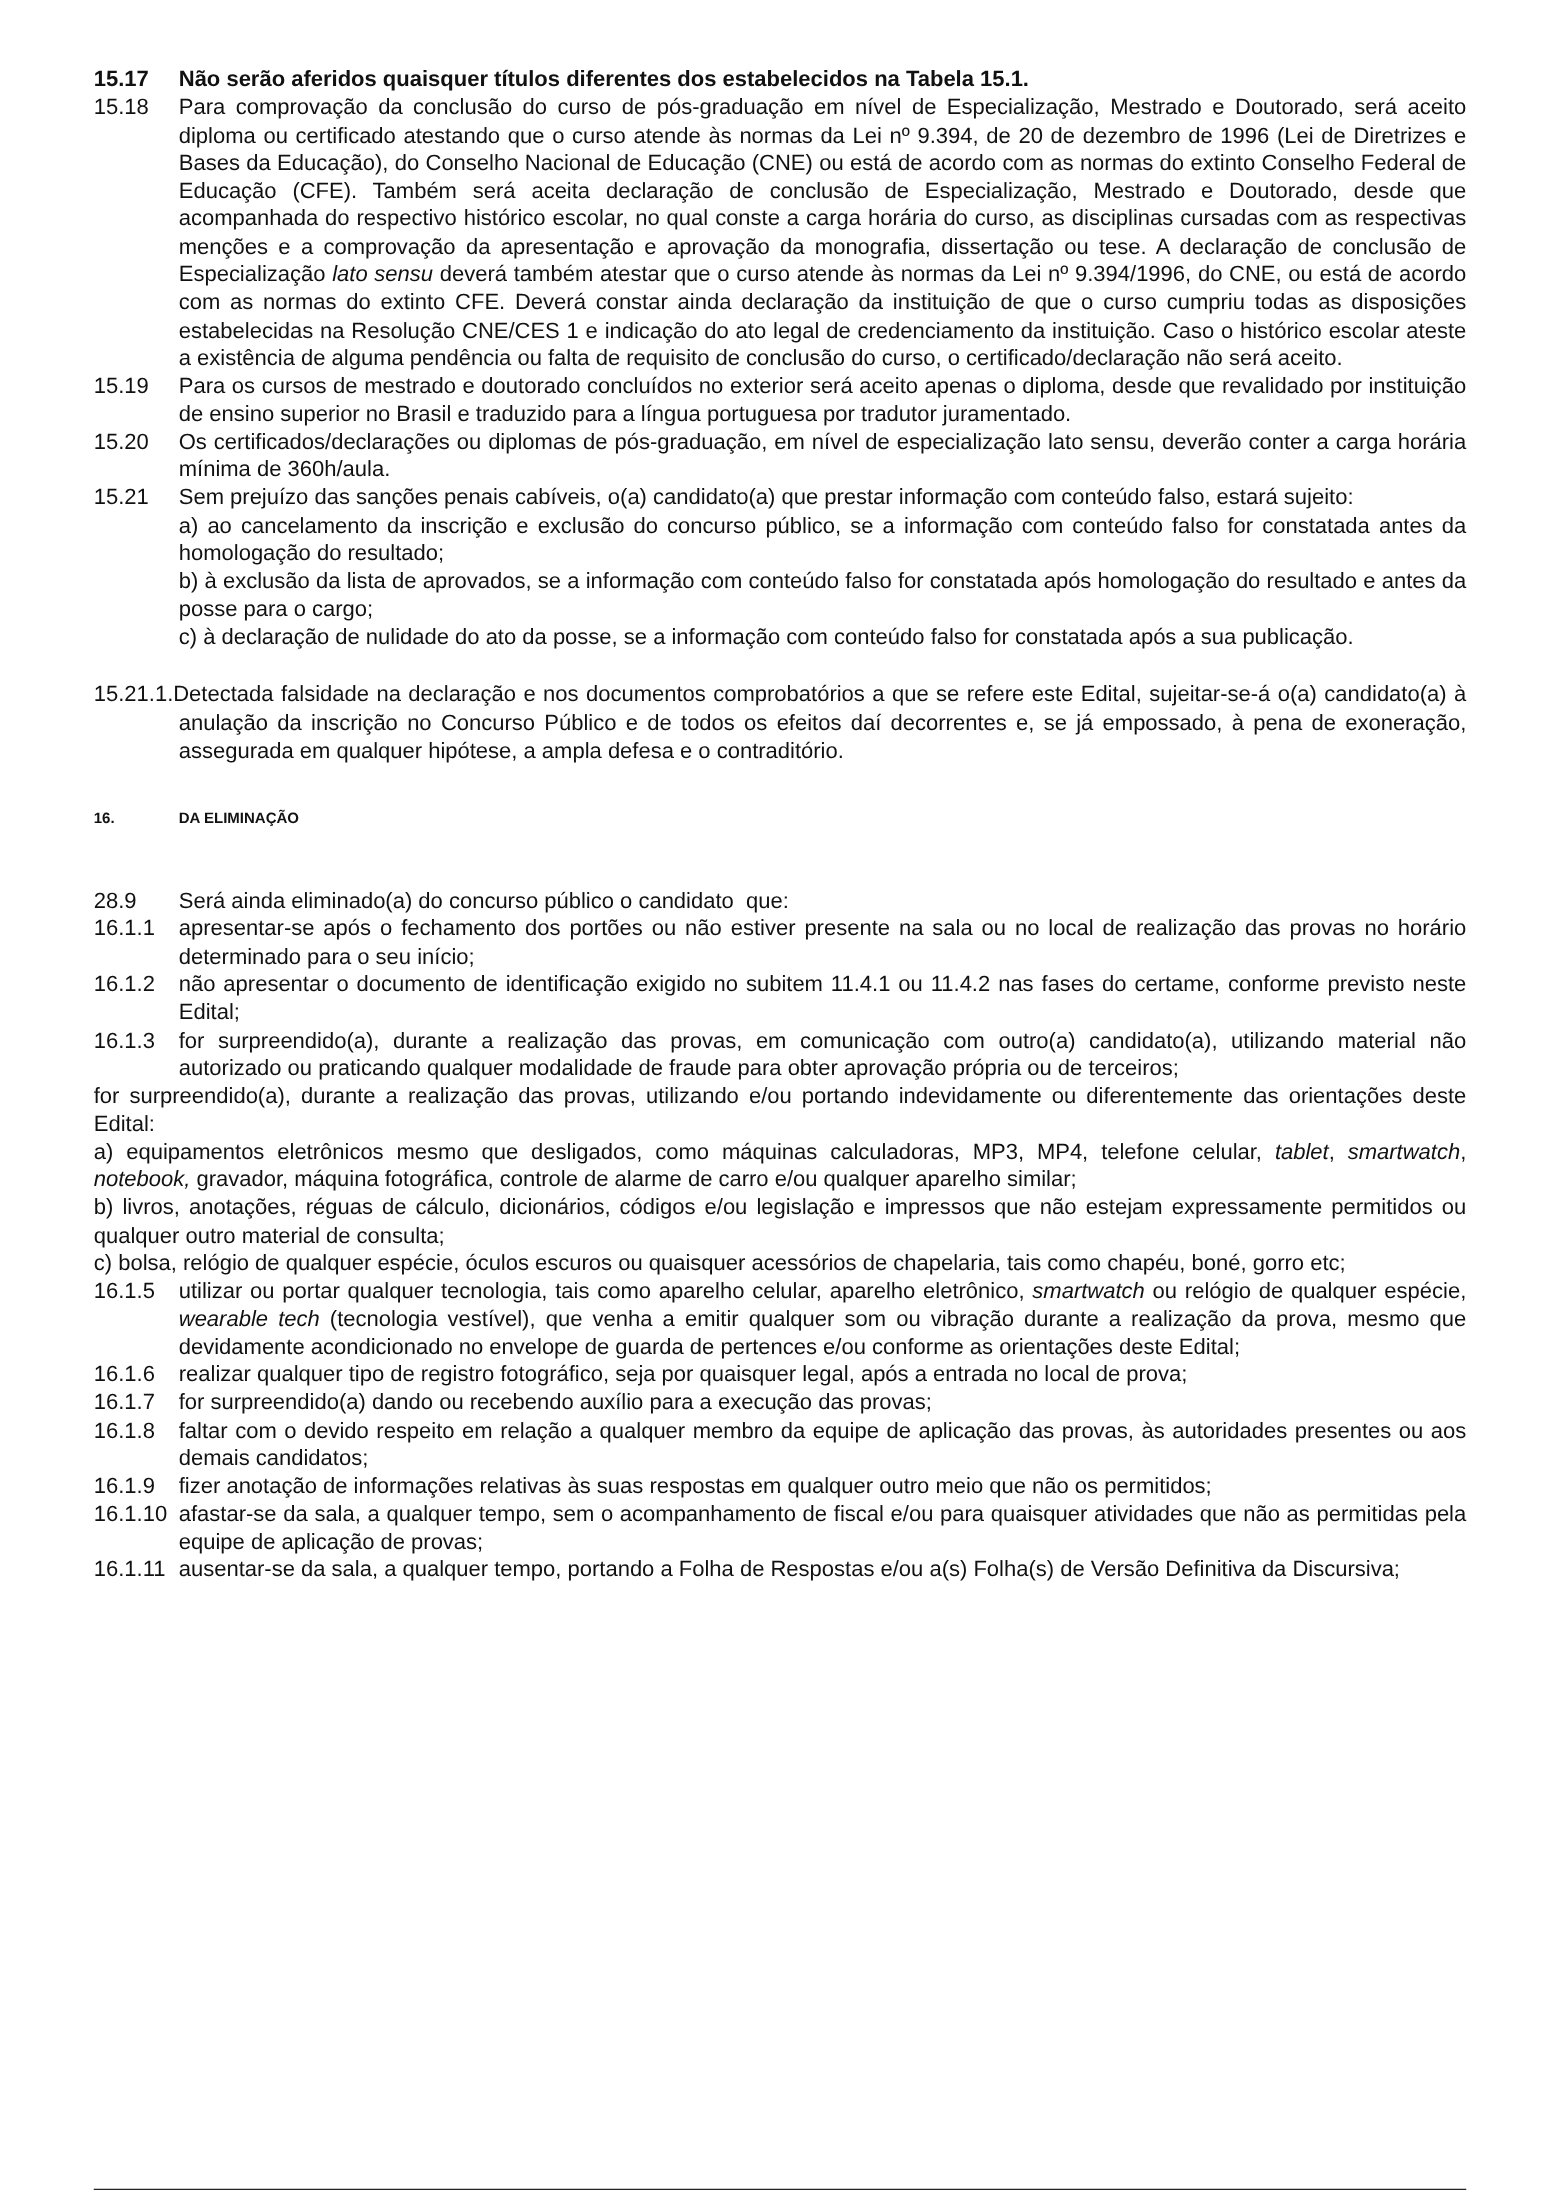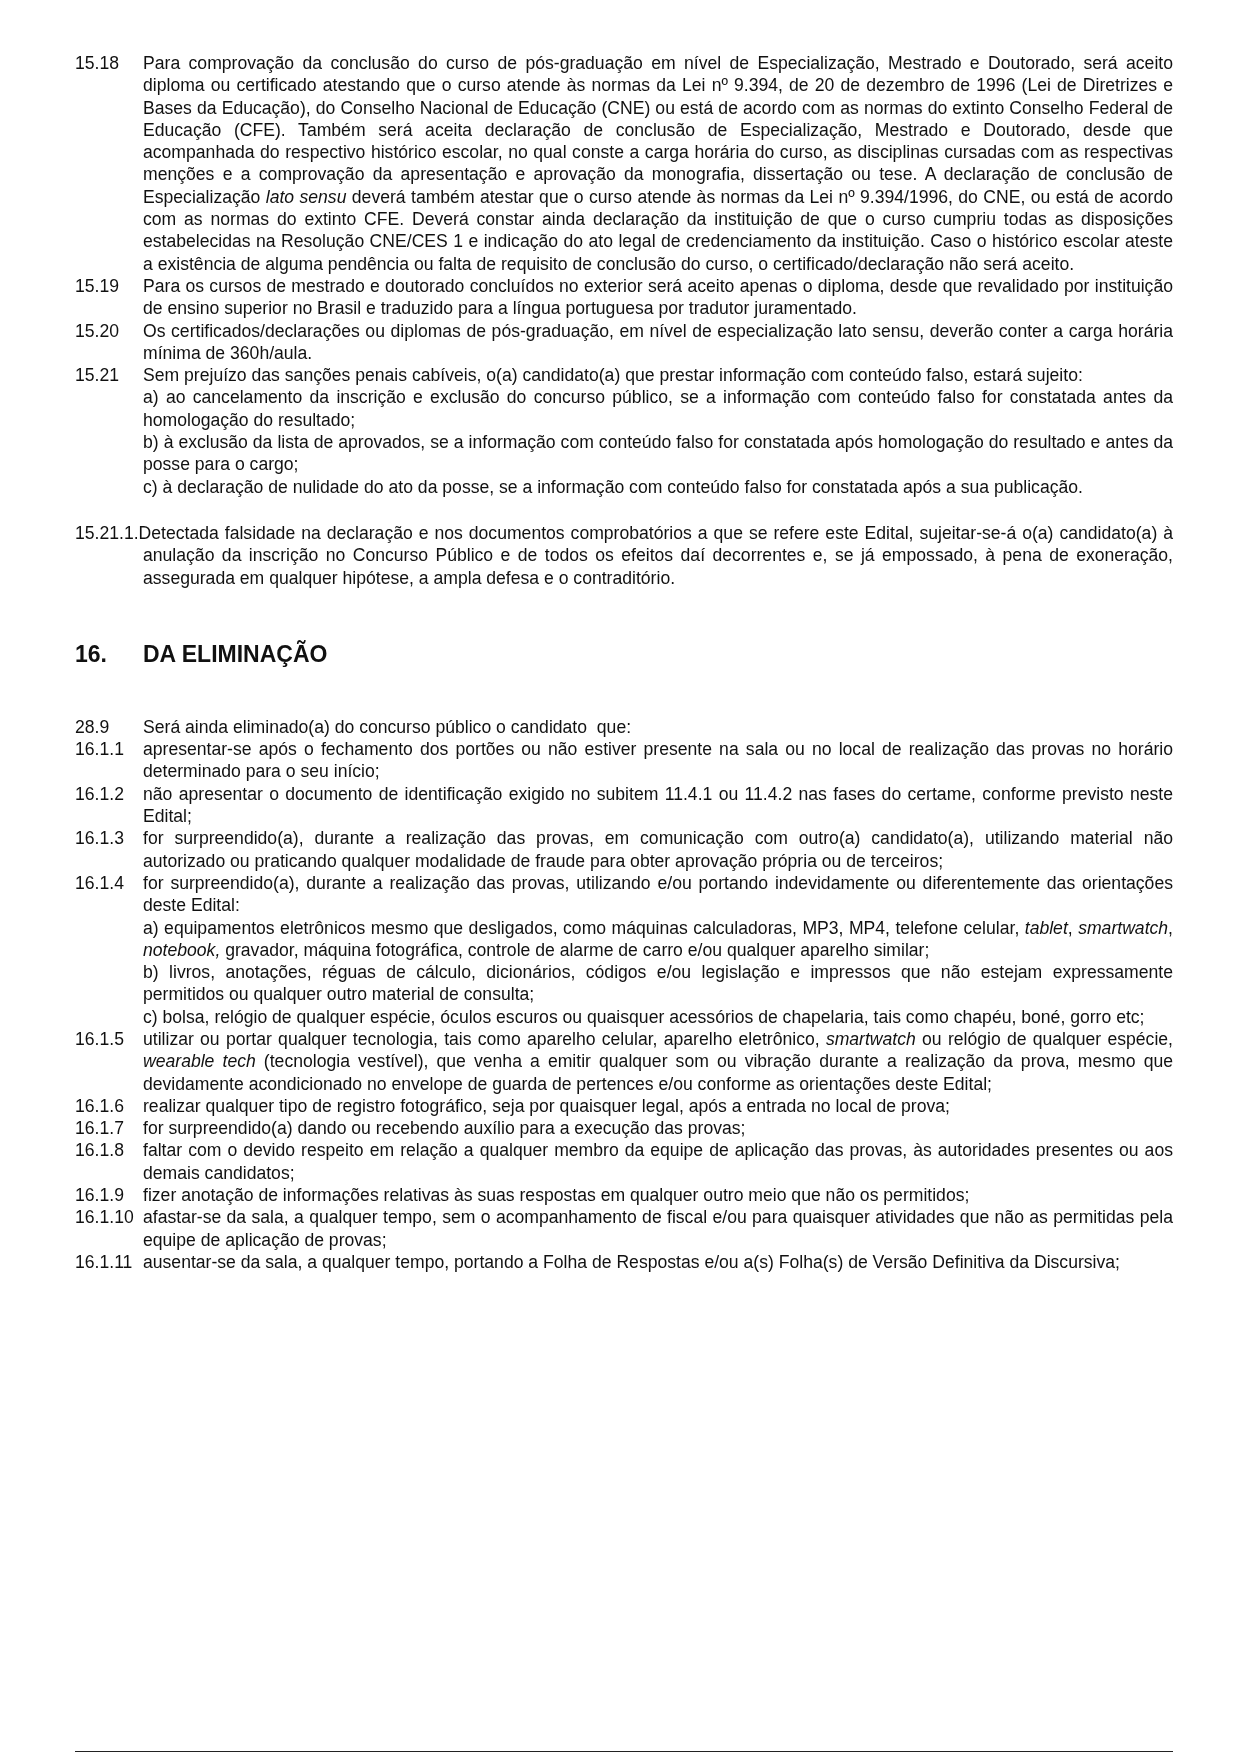--- a/index.html
+++ b/index.html
@@ -5,31 +5,37 @@
   html, body { margin: 0; padding: 0; background: #ffffff; }
   body { width: 1242px; height: 1755px; position: relative; overflow: hidden;
          font-family: "Liberation Sans", sans-serif; color: #111; }
   .page { position: absolute; left: 75px; top: 52px; width: 1098px; }
   .item { display: flex; font-size: 17.6px; line-height: 22.3px; }
   .num { flex: 0 0 68px; white-space: nowrap; }
   .body { flex: 1; text-align: justify; }
   .body p { margin: 0; }
   .bold { font-weight: bold; }
   i { font-style: italic; }
-  .heading { display: flex; font-weight: bold; font-size: 23px; margin-top: 52px; margin-bottom: 48px; }
+  .heading { display: flex; font-weight: bold; font-size: 12px; margin-top: 36px; margin-bottom: 48px; }
   .heading .num { flex: 0 0 68px; }
   .footer { position: absolute; left: 75px; top: 1751px; width: 1098px; text-align: center; }
   .footer .rule { border-top: 1px solid #222; height: 0; }
   .footer .row { display: flex; justify-content: space-between; font-size: 15px; margin-top: 4px; padding-right: 30px; }
 </style>
 </head>
 <body>
 
 <div class="page">
 
+  <div class="item bold">
+    <span class="num">15.17</span>
+    <div class="body">
+        <p>Não serão aferidos quaisquer títulos diferentes dos estabelecidos na Tabela 15.1.</p>
+      </div>
+  </div>
 
   <div class="item">
     <span class="num">15.18</span>
     <div class="body">
         <p><span>Para comprovação da conclusão do curso de pós-graduação em nível de Especialização, Mestrado e Doutorado, será aceito diploma ou certificado atestando que o curso atende às normas da Lei nº 9.394, de 20 de dezembro de 1996 (Lei de Diretrizes e Bases da Educação), do Conselho Nacional de Educação (CNE) ou está de acordo com as normas do extinto Conselho Federal de Educação (CFE). Também será aceita declaração de conclusão de Especialização, Mestrado e Doutorado, desde que acompanhada do respectivo histórico escolar, no qual conste a carga horária do curso, as disciplinas cursadas com as respectivas menções e a comprovação da apresentação e aprovação da monografia, dissertação ou tese. A declaração de conclusão de Especialização </span><i>lato sensu</i><span> deverá também atestar que o curso atende às normas da Lei nº 9.394/1996, do CNE, ou está de acordo com as normas do extinto CFE. Deverá constar ainda declaração da instituição de que o curso cumpriu todas as disposições estabelecidas na Resolução CNE/CES 1 e indicação do ato legal de credenciamento da instituição. Caso o histórico escolar ateste a existência de alguma pendência ou falta de requisito de conclusão do curso, o certificado/declaração não será aceito.</span></p>
       </div>
   </div>
 
   <div class="item">
     <span class="num">15.19</span>
@@ -88,21 +94,20 @@
   </div>
 
   <div class="item">
     <span class="num">16.1.3</span>
     <div class="body">
         <p>for surpreendido(a), durante a realização das provas, em comunicação com outro(a) candidato(a), utilizando material não autorizado ou praticando qualquer modalidade de fraude para obter aprovação própria ou de terceiros;</p>
       </div>
   </div>
 
   <div class="item">
-    <span class="num">16.1.4</span>
     <div class="body">
       <p>for surpreendido(a), durante a realização das provas, utilizando e/ou portando indevidamente ou diferentemente das orientações deste Edital:</p>
       <p><span>a) equipamentos eletrônicos mesmo que desligados, como máquinas calculadoras, MP3, MP4, telefone celular, </span><i>tablet</i><span>, </span><i>smartwatch</i><span>, </span><i>notebook,</i><span> gravador, máquina fotográfica, controle de alarme de carro e/ou qualquer aparelho similar;</span></p>
       <p>b) livros, anotações, réguas de cálculo, dicionários, códigos e/ou legislação e impressos que não estejam expressamente permitidos ou qualquer outro material de consulta;</p>
       <p>c) bolsa, relógio de qualquer espécie, óculos escuros ou quaisquer acessórios de chapelaria, tais como chapéu, boné, gorro etc;</p>
     </div>
   </div>
 
   <div class="item">
     <span class="num">16.1.5</span>

